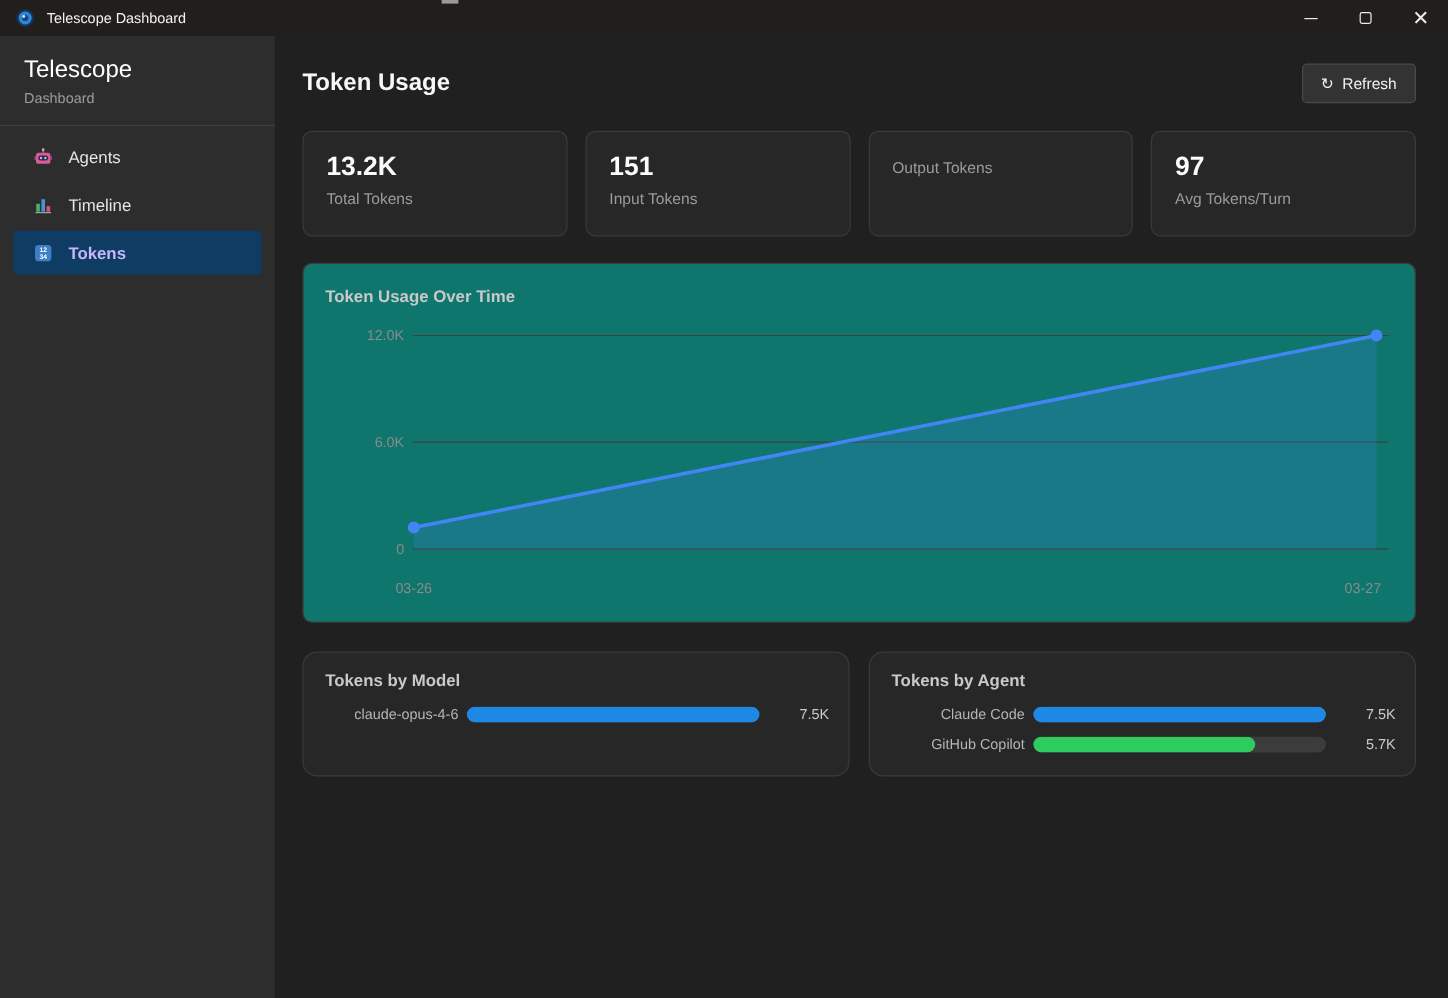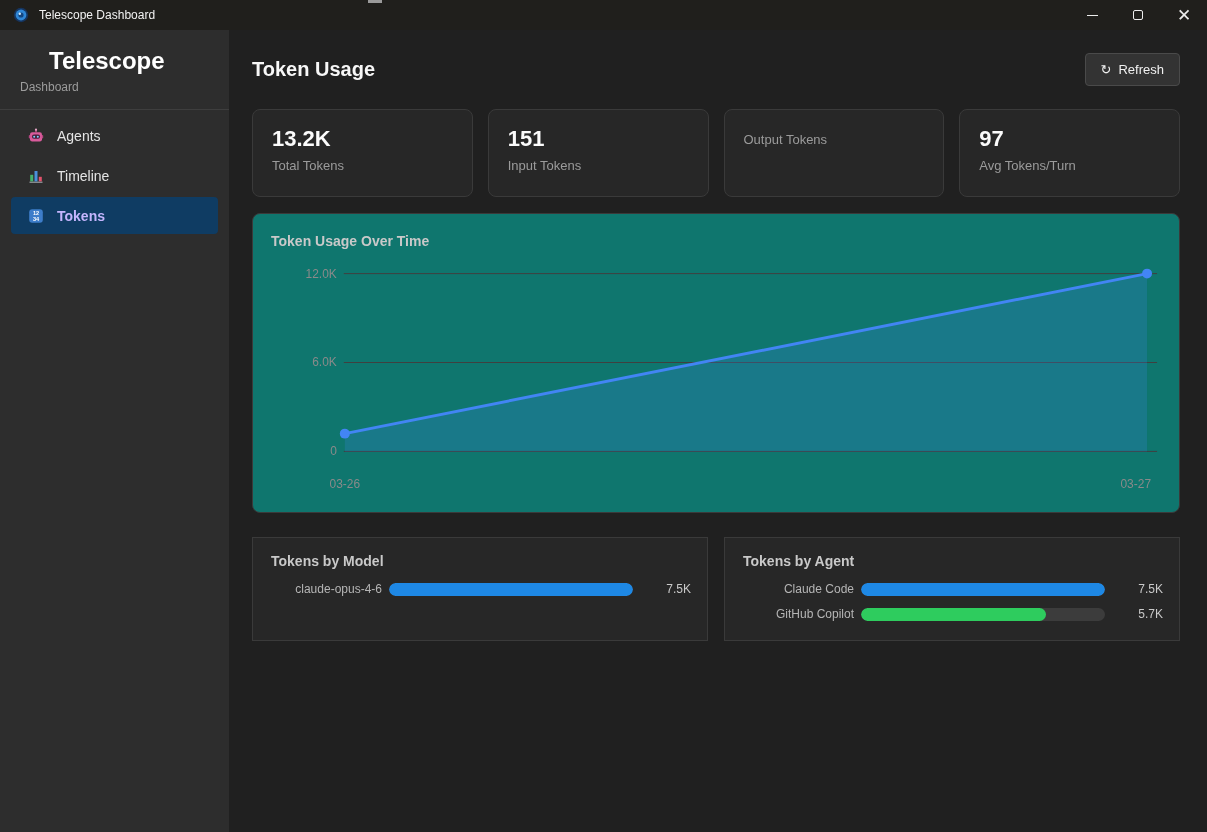--- a/index.html
+++ b/index.html
@@ -18,21 +18,21 @@
   .min-glyph { width:11px; height:1px; background:#ececec; }
   .max-glyph { width:10px; height:10px; border:1px solid #ececec; border-radius:2px; }
   .close-glyph { font-size:17px; line-height:1; font-weight:400; }
 
   
   .body { display:flex; height:802px; }
 
   
   .sidebar { width:229px; background:#2d2d2d; flex:0 0 auto; }
   .sb-header { padding:17px 20px 15px; border-bottom:1px solid #3e3e3e; }
-  .sb-title { font-size:24px; font-weight:bold; color:#ffffff;margin-left:29px; }
+  .sb-title { font-size:20px; font-weight:normal; color:#ffffff; }
   .sb-sub { font-size:12px; color:#9c9c9c; margin-top:5px; }
   .search { margin:14px 14px 12px; height:31px; border:1px solid #4c4c4c; border-radius:6px;
             background:#292929; display:flex; align-items:center; padding:0 9px; gap:7px; }
   .search svg { flex:0 0 auto; }
   .search input { background:transparent; border:none; outline:none; color:#dddddd;
                   font-size:13px; width:100%; font-family:inherit; }
   .search input::placeholder { color:#8d8d8d; }
   .nav { padding:7px 11px; }
   .nav-item { height:37px; margin-bottom:3px; border-radius:4px; display:flex; align-items:center;
               padding-left:17px; gap:13px; font-size:14px; color:#e4e4e4; cursor:default; }
@@ -40,33 +40,33 @@
   .nav-item svg { flex:0 0 auto; }
 
   
   .main { flex:1; padding:21px 27px 0 23px; }
   .main-header { display:flex; align-items:center; justify-content:space-between; height:37px; margin-bottom:21px; }
   .page-title { font-size:20px; font-weight:bold; color:#f7f7f7; margin:0; }
   .refresh-btn { height:33px; padding:0 15px; background:#333333; border:1px solid #4a4a4a;
                  border-radius:4px; color:#f0f0f0; font-size:13px; display:flex; align-items:center;
                  gap:7px; font-family:inherit; cursor:default; }
 
-  .stats { display:flex; gap:15px; margin-bottom:16px; }
+  .stats { display:flex; gap:15px; margin-bottom:22px; }
   .stat-card { flex:1; height:88px; background:#272727; border:1px solid #3a3a3a; border-radius:8px;
                padding:16px 19px; }
   .stat-value { font-size:22px; font-weight:bold; color:#fbfbfb; }
   .stat-label { font-size:13px; color:#9b9b9b; margin-top:6px; }
 
   .chart-card { position:relative; height:300px; background:#0f766e; border:1px solid #3a3a3a;
                 border-radius:8px; margin-bottom:24px; overflow:hidden; }
   .chart-title { position:absolute; left:18px; top:19px; font-size:14px; font-weight:bold; color:#c9c9c9; }
   .chart-svg { position:absolute; left:0; top:0; width:100%; height:100%; }
 
   .bottom { display:flex; gap:16px; }
-  .bar-card { flex:1; height:104px; background:#272727; border:1px solid #3a3a3a; border-radius:0;
+  .bar-card { flex:1; height:104px; background:#272727; border:1px solid #3a3a3a; border-radius:12px;
               padding:15px 16px 15px 18px; }
   .bar-card-title { font-size:14px; font-weight:bold; color:#c9c9c9; margin-bottom:13px; }
   .bar-row { display:flex; align-items:center; margin-bottom:11px; }
   .bar-label { width:111px; text-align:right; font-size:12px; color:#b5b5b5; margin-right:7px; white-space:nowrap; }
   .bar-track { flex:1; height:13px; border-radius:7px; background:#3c3c3c; overflow:hidden; }
   .bar-fill { height:100%; border-radius:7px; }
   .bar-value { width:58px; text-align:right; font-size:12px; color:#c9c9c9; }
 </style>
 </head>
 <body>

